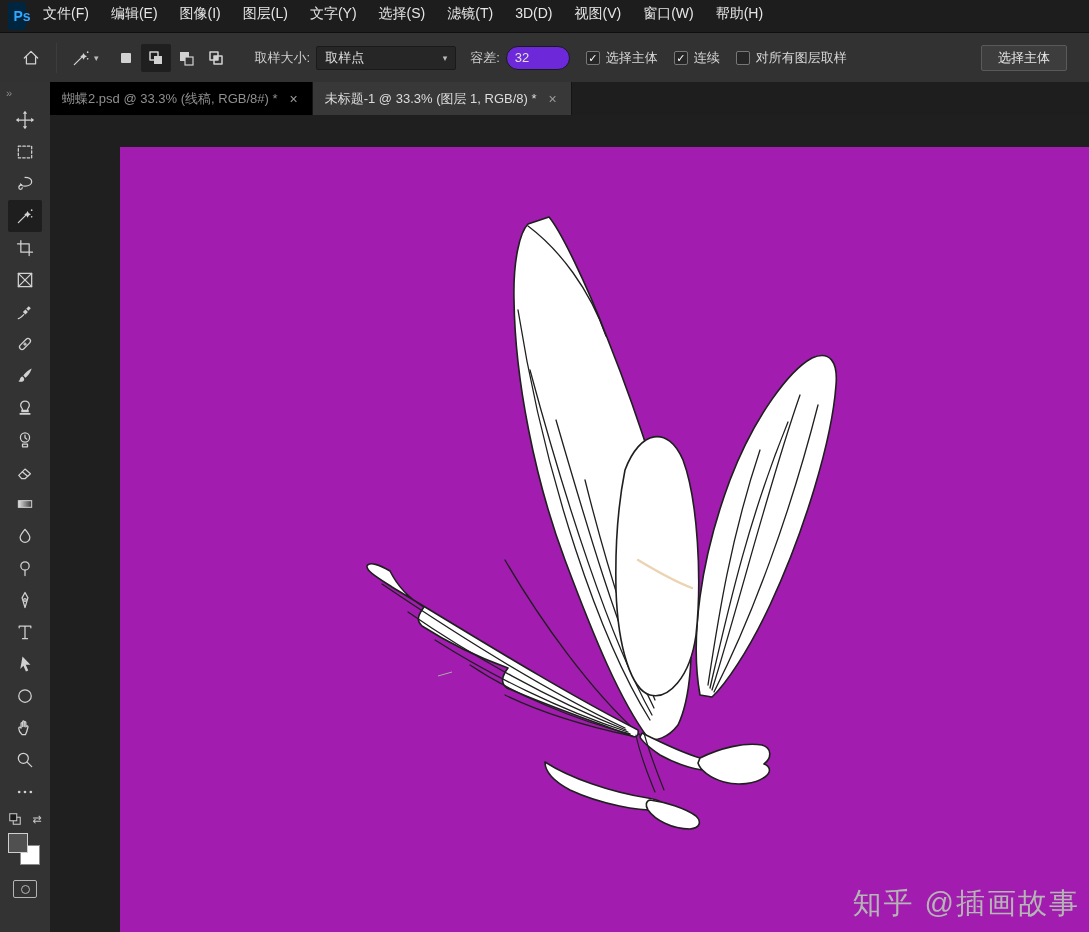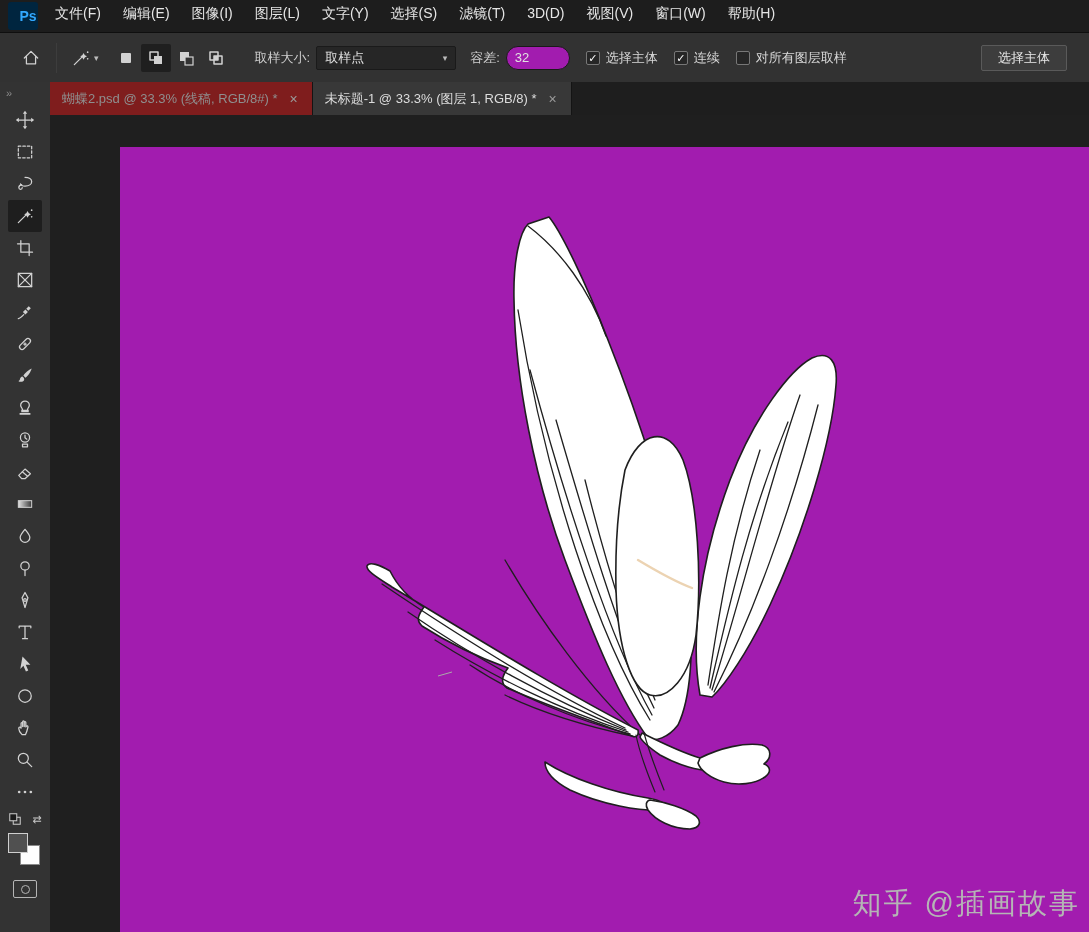--- a/index.html
+++ b/index.html
@@ -3,21 +3,21 @@
 <meta charset="utf-8">
 <style>
   * { margin:0; padding:0; box-sizing:border-box; }
   html,body { width:1089px; height:932px; overflow:hidden; background:#1e1e1e;
     font-family:"Liberation Sans", sans-serif; }
   .app { position:relative; width:1089px; height:932px; }
 
   
   .menubar { position:absolute; left:0; top:0; width:100%; height:32px;
     background:#1d1d1d; display:flex; align-items:center; z-index:30; }
-  .ps-logo { width:30px; height:28px; margin:2px 6px 2px 8px; background:#00253f;
+  .ps-logo { width:18px; height:28px; margin:2px 6px 2px 8px; background:#00253f;
     color:#31a8ff; font-weight:bold; font-size:14px; display:flex;
     align-items:center; justify-content:center; border-radius:3px;padding-left:10px; }
   .menu-item { color:#e6e6e6; font-size:14px; padding:0 11px; height:39px;
     line-height:32px; cursor:default; }
 
   
   .optionsbar { position:absolute; left:0; top:32px; width:100%; height:50px;
     background:#323232; border-top:1px solid #0f0f0f; display:flex;
     align-items:center; z-index:29; color:#d8d8d8; font-size:13px; }
   .ob-home { width:34px; height:34px; margin-left:14px; display:flex;
@@ -28,39 +28,39 @@
   .ob-caret { color:#bbb; font-size:9px; }
   .mode-group { display:flex; margin:0 10px 0 6px; }
   .mode-btn { width:30px; height:28px; display:flex; align-items:center;
     justify-content:center; border-radius:2px; }
   .mode-btn.active { background:#1f1f1f; }
   .ob-label { margin:0 6px 0 14px; color:#cfcfcf; }
   .ob-select { width:140px; height:24px; background:#262626;
     border:1px solid #1a1a1a; border-radius:2px; display:flex;
     align-items:center; justify-content:space-between; padding:0 8px;
     color:#e0e0e0; }
-  .ob-input { width:64px; height:24px; background:#a21caf;
+  .ob-input { width:64px; height:24px; background:#6d28d9;
     border:1px solid #1a1a1a; border-radius:12px; color:#e0e0e0;
     font-size:13px; padding:0 8px; font-family:"Liberation Sans",sans-serif; }
   .ob-check { display:flex; align-items:center; gap:6px; margin-left:16px; }
   .cbx { width:14px; height:14px; border:1px solid #777; border-radius:2px;
     background:#262626; color:#fff; font-size:11px; line-height:12px;
     text-align:center; }
   .cbx.checked::after { content:"✓"; }
   .select-subject { margin-left:auto; margin-right:22px; height:26px;
     padding:0 16px; background:#3d3d3d; border:1px solid #5a5a5a;
     border-radius:2px; color:#e8e8e8; font-size:13px; display:flex;
     align-items:center; }
 
   
   .tabbar { position:absolute; left:50px; top:82px; width:1039px; height:33px;
     background:#1e1e1e; display:flex; z-index:28; }
   .doc-tab { height:33px; display:flex; align-items:center; padding:0 12px;
     font-size:13px; gap:10px; border-right:1px solid #141414; }
-  .doc-tab.inactive { background:#7f1d1d; color:#8f8f8f; }
+  .doc-tab.inactive { background:#000000; color:#8f8f8f; }
   .doc-tab.active { background:#383838; color:#dcdcdc; }
   .tab-close { font-size:14px; color:#9a9a9a; padding:0 2px; }
 
   
   .toolpanel { position:absolute; left:0; top:82px; width:50px; height:850px;
     background:#333333; z-index:27; display:flex; flex-direction:column;
     align-items:center; }
   .tp-collapse { width:100%; height:22px; color:#8a8a8a; font-size:11px;
     padding-left:6px; letter-spacing:1px; line-height:22px; }
   .tool-btn { width:34px; height:32px; display:flex; align-items:center;

